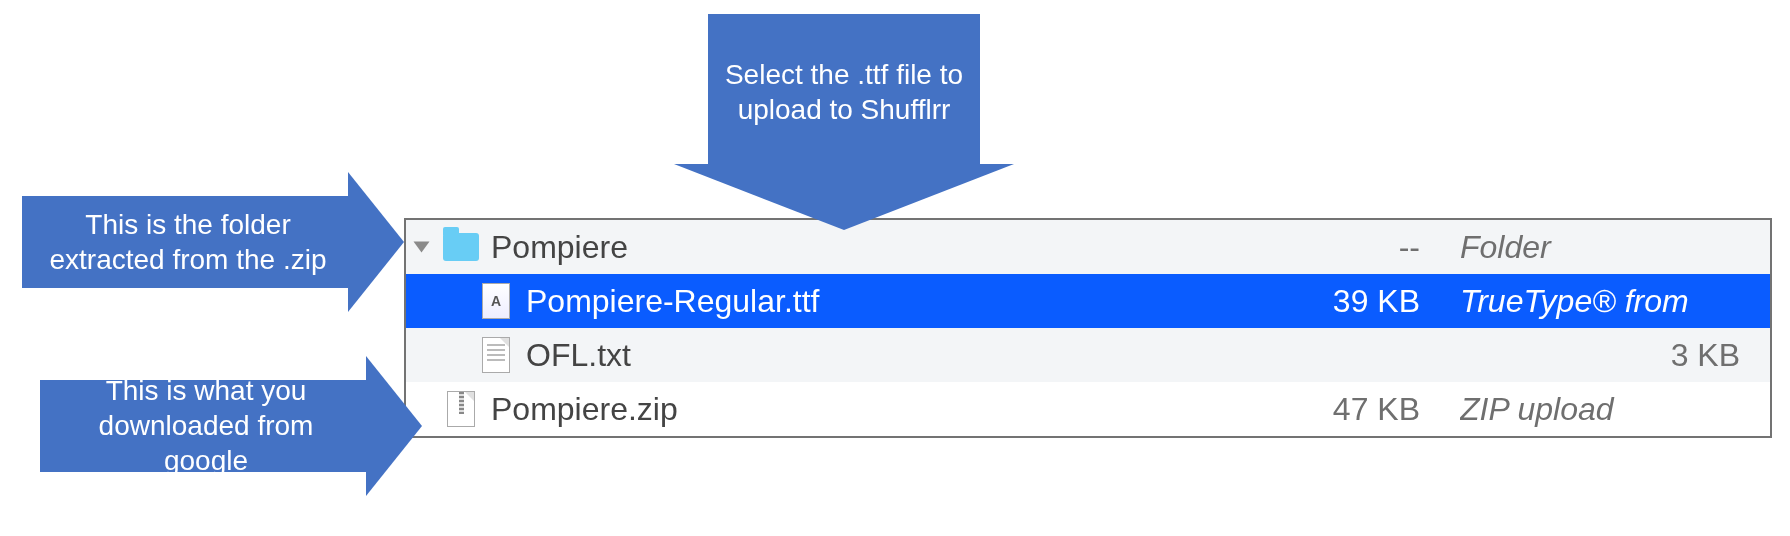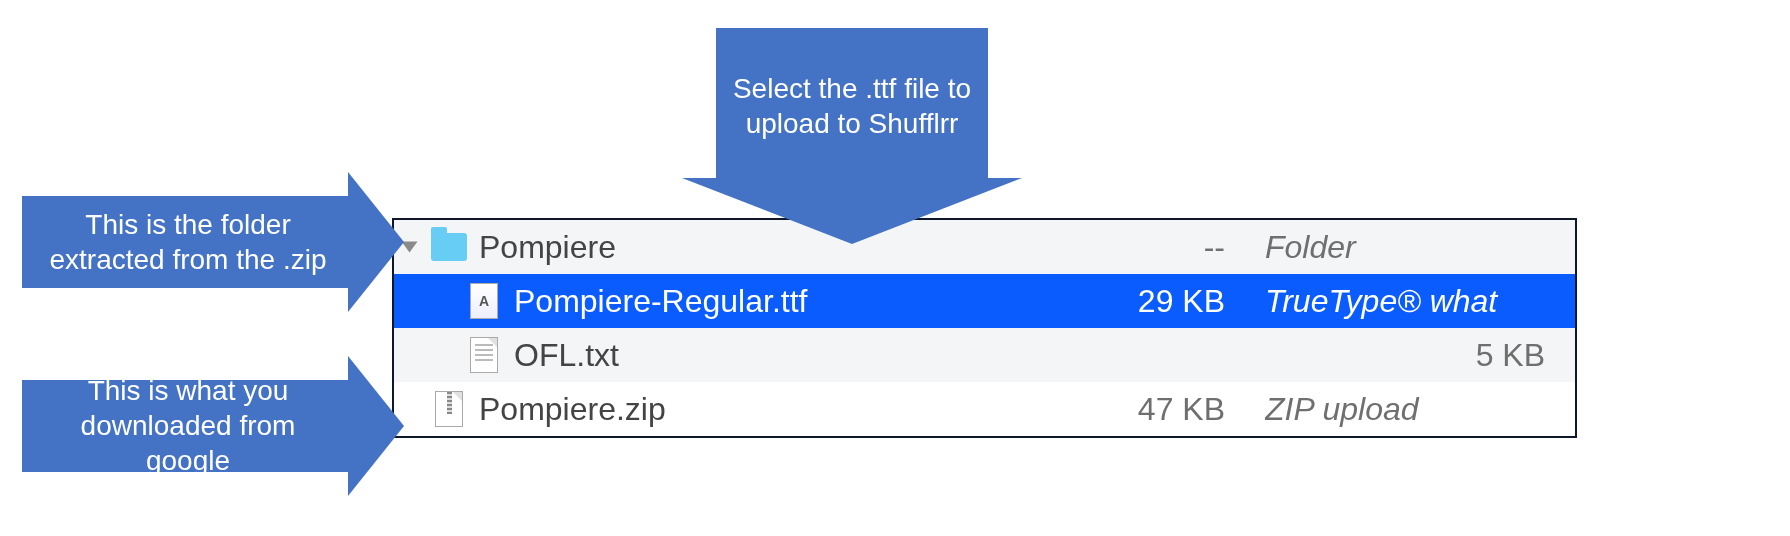--- a/index.html
+++ b/index.html
@@ -51,25 +51,25 @@
   bottom: -66px;
   width: 0; height: 0;
   border-left: 170px solid transparent;
   border-right: 170px solid transparent;
   border-top: 66px solid #4472c4;
   transform: translateX(-50%);
 }
 
 .panel {
   position: absolute;
-  left: 392px;
+  left: 404px;
   top: 218px;
-  width: 1185px;
+  width: 1368px;
   background: #fff;
-  border: 2px solid #0f172a;
+  border: 2px solid #737373;
   font-size: 32px;
   color: #6f6f6f;
 }
 .row {
   display: flex;
   align-items: center;
   height: 54px;
   padding-left: 10px;
   gap: 10px;
   overflow: hidden;
@@ -97,31 +97,31 @@
   border-top:8px solid transparent;
   border-bottom:8px solid transparent;
   border-left:11px solid #8a8a8a;
   transform: rotate(90deg);
   margin-right:4px;
 }
 </style>
 </head>
 <body>
 
-<div class="callout callout-top" style="left:708px; top:28px;margin-left:8px;">
+<div class="callout callout-top" style="left:708px; top:14px;">
   <span>Select the .ttf file to upload to Shufflrr</span>
   <div class="arrow-head"></div>
 </div>
 
 <div class="callout callout-left" style="left:22px; top:196px; width:326px;">
   <span>This is the folder extracted from the .zip</span>
   <div class="arrow-head"></div>
 </div>
 
-<div class="callout callout-left" style="left:22px; top:380px; width:326px;">
+<div class="callout callout-left" style="left:40px; top:380px; width:326px;">
   <span>This is what you downloaded from google</span>
   <div class="arrow-head"></div>
 </div>
 
 <div class="panel">
 
   <div class="row alt">
     <span class="disc-tri"></span>
     <span class="icon-col">
         <span class="folder-ico"></span>
@@ -132,33 +132,33 @@
   </div>
 
   <div class="row selected">
     <span class="indent"></span>
     <span class="icon-col">
         <span class="file-ico ttf">
           <span class="corner"></span>
         </span>
       </span>
     <span class="name">Pompiere-Regular.ttf</span>
-    <span class="size">29 KB</span>
-    <span class="kind">TrueType® what</span>
+    <span class="size">39 KB</span>
+    <span class="kind">TrueType® from</span>
   </div>
 
   <div class="row alt">
     <span class="indent"></span>
     <span class="icon-col">
         <span class="file-ico txt">
           <span class="corner"></span>
         </span>
       </span>
     <span class="name">OFL.txt</span>
-    <span class="size">5 KB</span>
+    <span class="size">3 KB</span>
   </div>
 
   <div class="row">
     <span style="width:15px;flex:0 0 15px"></span>
     <span class="icon-col">
         <span class="file-ico zip">
           <span class="corner"></span>
         </span>
       </span>
     <span class="name">Pompiere.zip</span>

